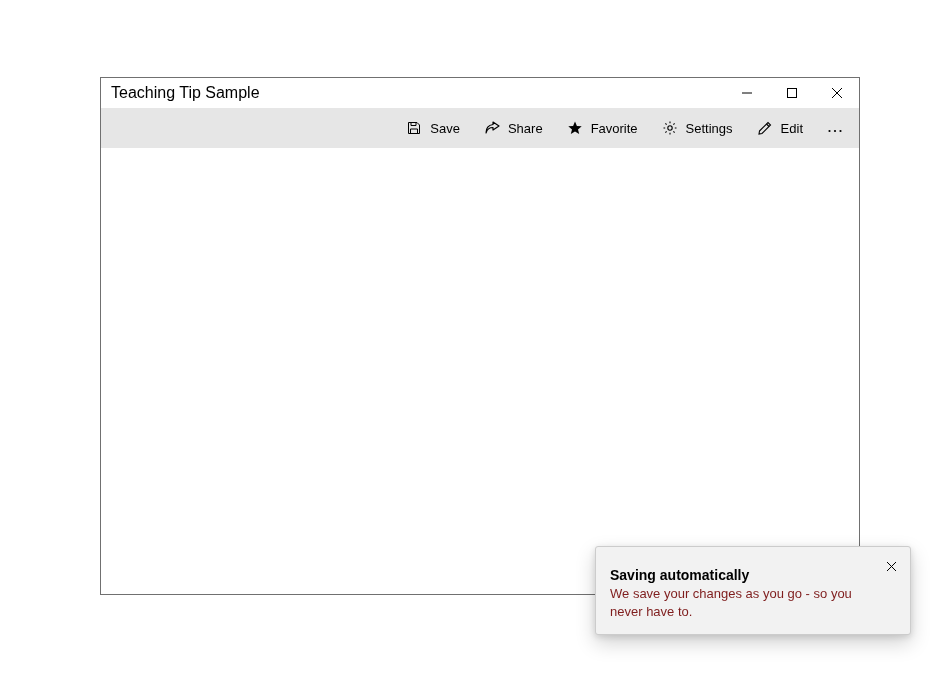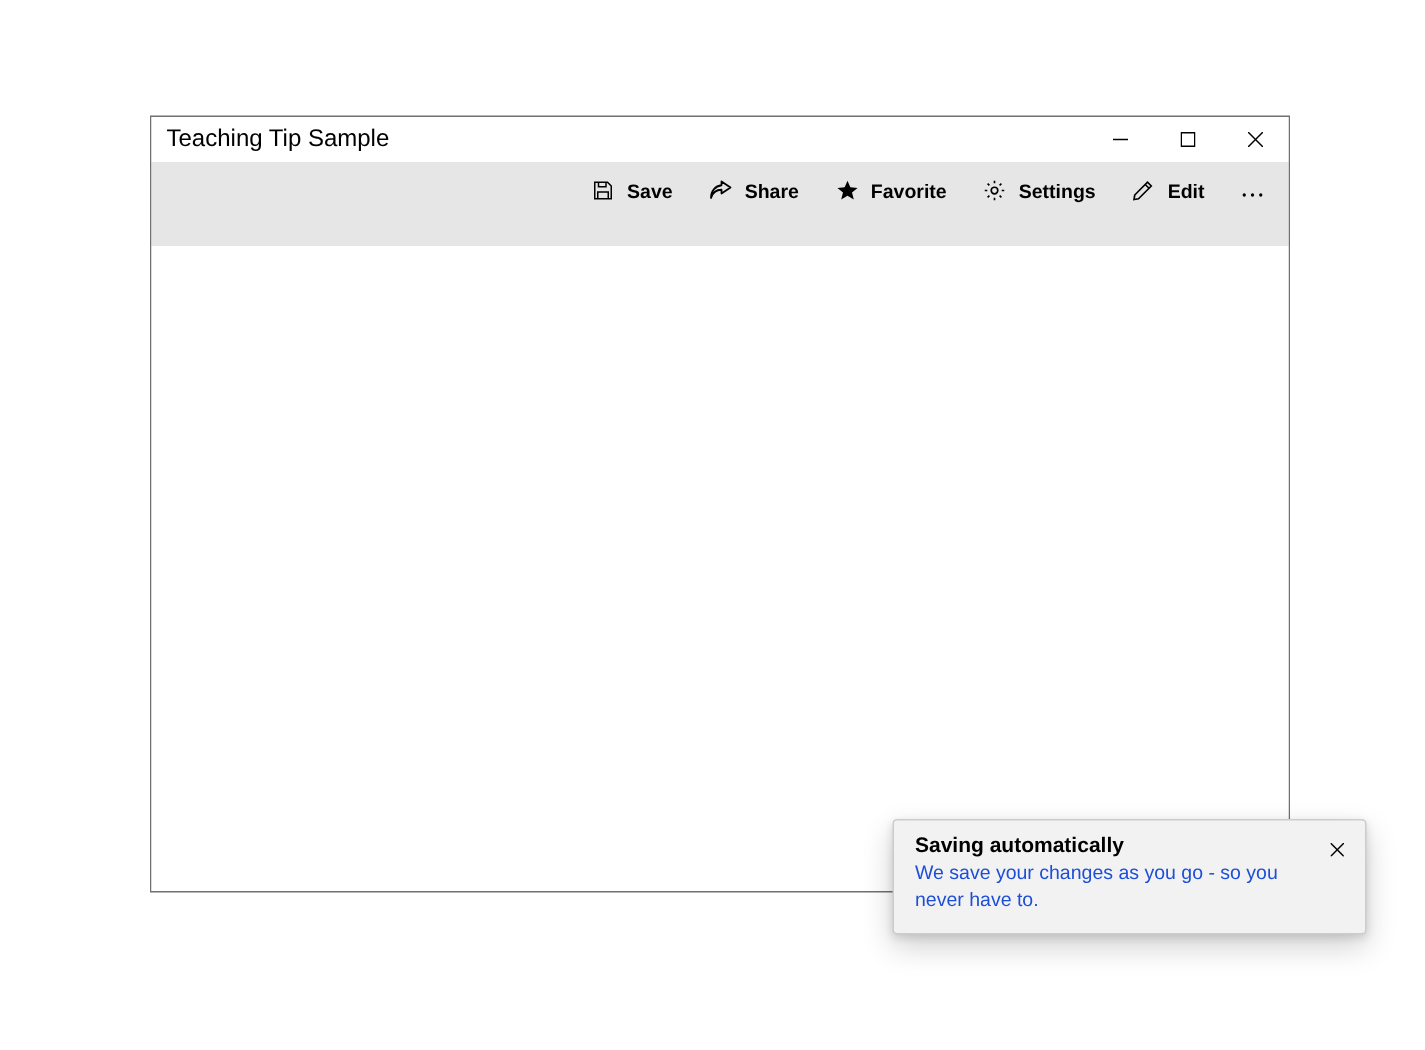--- a/index.html
+++ b/index.html
@@ -42,26 +42,26 @@
     .titlebar-btn {
       width: 45px;
       height: 30px;
       display: flex;
       align-items: center;
       justify-content: center;
       cursor: default;
     }
     .titlebar-btn svg { display: block; }
     .commandbar {
-      height: 56px;
+      height: 40px;
       background: #e6e6e6;
       display: flex;
+      align-items: center;
       justify-content: flex-end;
       padding-right: 4px;
-      font-weight: bold;
     }
     .cmd-btn {
       display: flex;
       align-items: center;
       gap: 8px;
       padding: 0 12px;
       height: 38px;
       cursor: default;
     }
     .cmd-btn .icon {
@@ -90,31 +90,31 @@
     }
     .teaching-tip {
       position: absolute;
       left: 595px;
       top: 546px;
       width: 316px;
       background: #f2f2f2;
       border: 1px solid #cccccc;
       border-radius: 3px;
       box-shadow: 0 8px 20px rgba(0,0,0,0.18), 0 2px 6px rgba(0,0,0,0.12);
-      padding: 8px 38px 14px 14px;
+      padding: 20px 38px 14px 14px;
     }
     .tip-title {
       font-size: 14px;
       font-weight: 600;
       color: #000;
       margin-bottom: 2px;
     }
     .tip-subtitle {
       font-size: 13px;
-      color: #1d4ed8;
+      color: #7f1d1d;
       line-height: 1.35;
     }
     .tip-close {
       position: absolute;
       top: 10px;
       right: 10px;
       width: 18px;
       height: 18px;
       display: flex;
       align-items: center;

